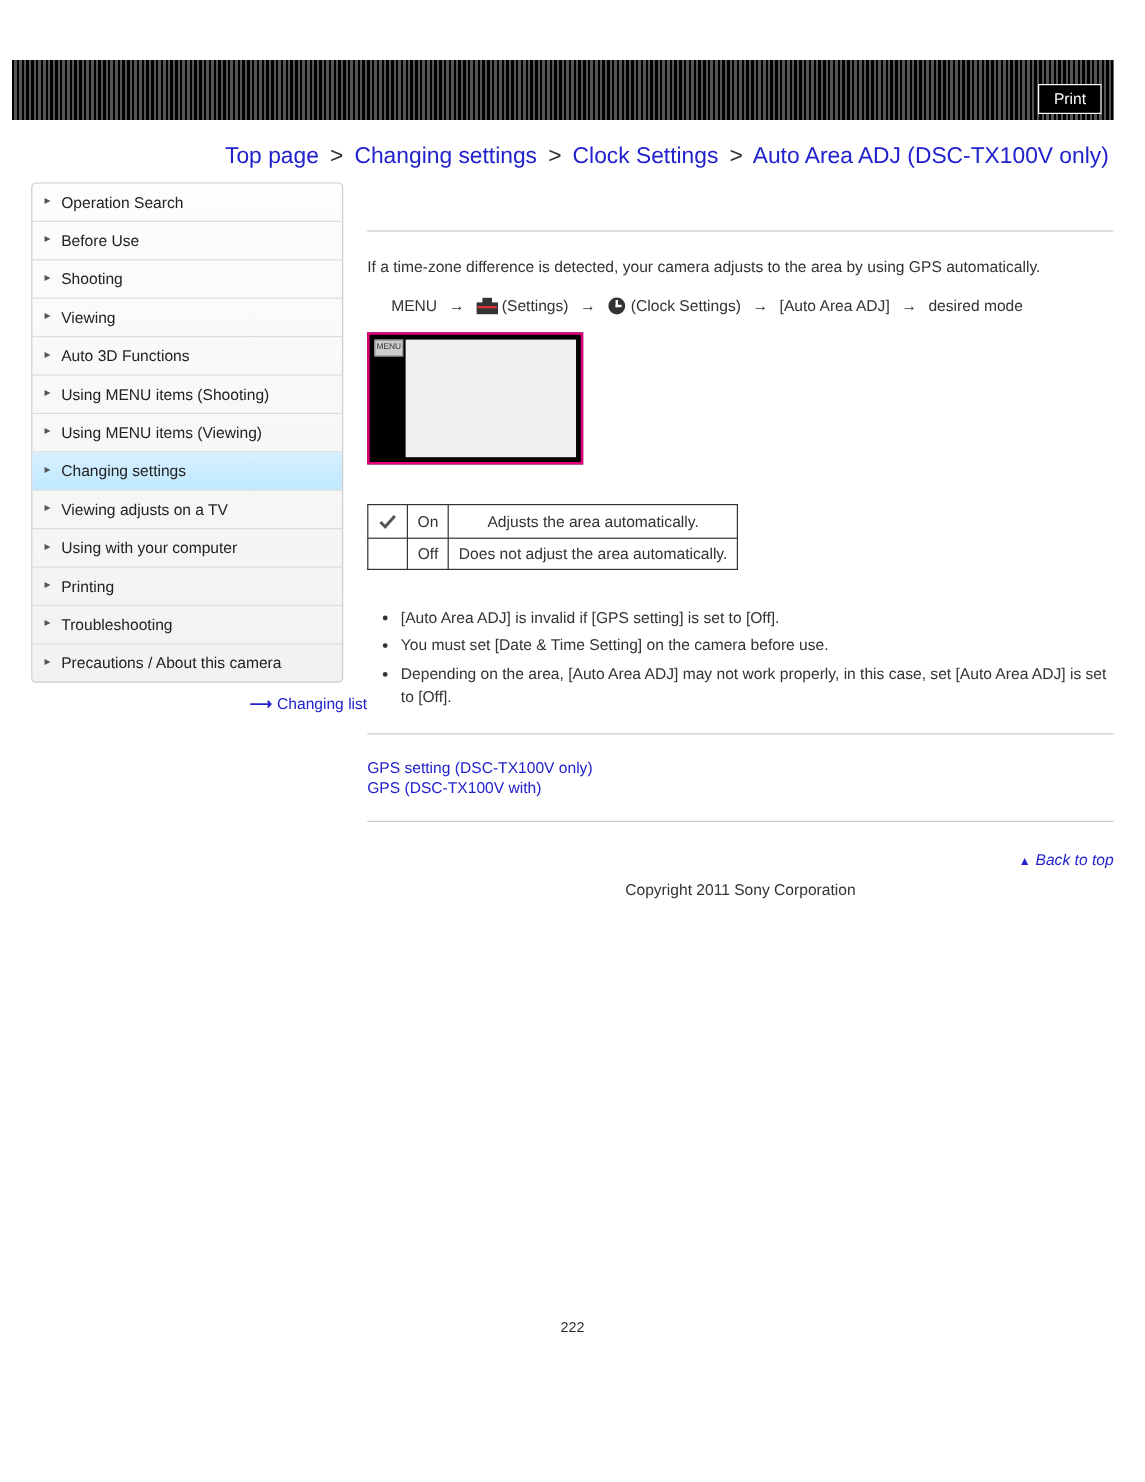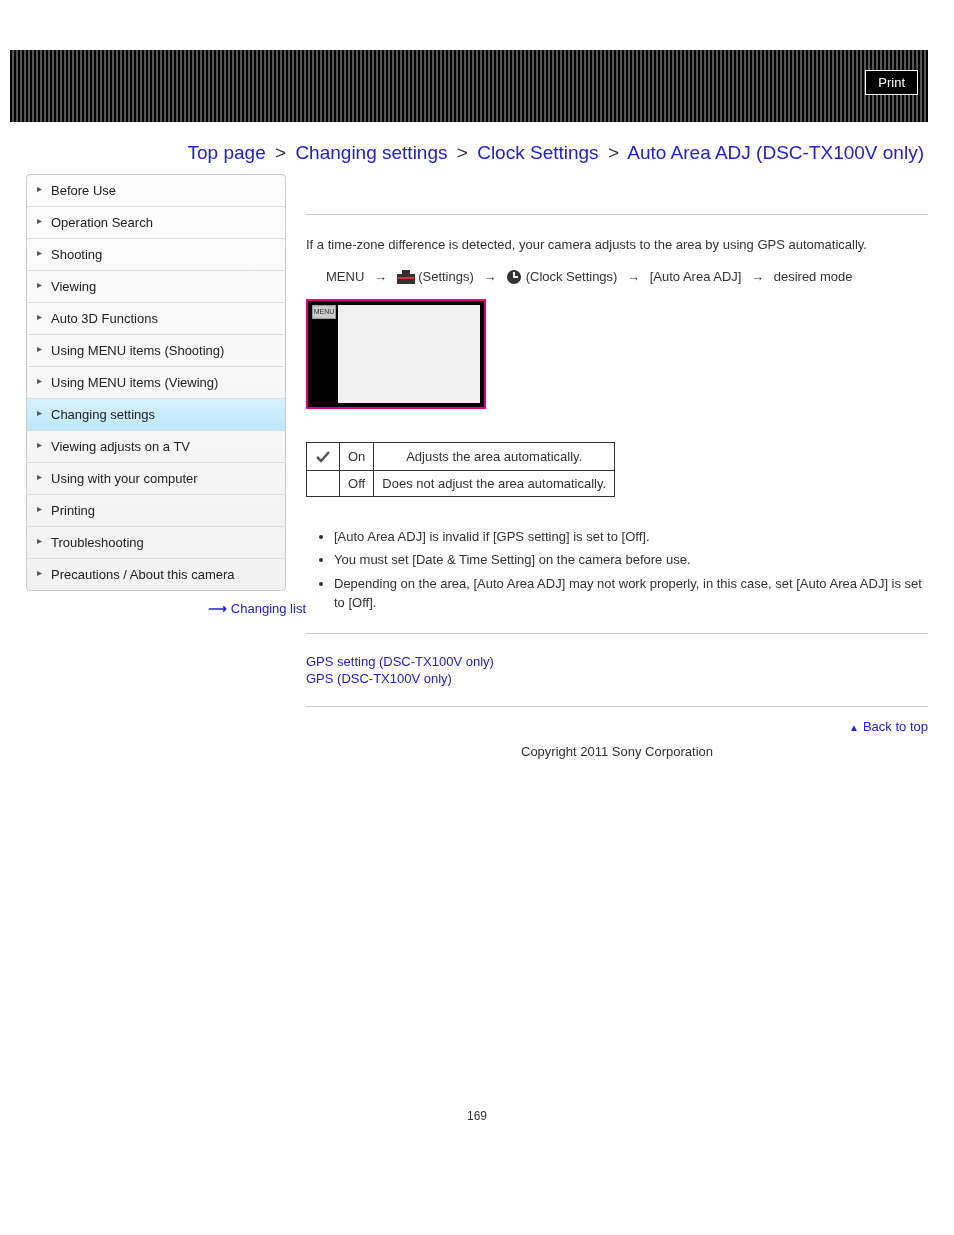--- a/index.html
+++ b/index.html
@@ -1,17 +1,17 @@
 <!DOCTYPE html>
 <html><head>
 <meta charset="utf-8">
 <style>
   * { box-sizing: border-box; margin: 0; padding: 0; }
   body { font-family: Arial, Helvetica, sans-serif; font-size: 13px; color: #333; background: #fff; width: 954px; }
-  .banner { position: relative; height: 72px; background: repeating-linear-gradient(90deg, #000 0, #000 2px, #555 2px, #555 4px); margin: 50px 26px 10px 10px; }
+  .banner { position: relative; height: 50px; background: repeating-linear-gradient(90deg, #000 0, #000 2px, #555 2px, #555 4px); margin: 50px 26px 10px 10px; }
   .print-btn { position: absolute; right: 10px; top: 20px; background: #000; color: #fff; border: 1px solid #fff; padding: 4px 12px; font-size: 13px; cursor: pointer; }
   .breadcrumb { text-align: right; padding: 10px 30px 10px 30px; font-size: 19px; }
   .breadcrumb a { color: #2222cc; text-decoration: none; }
   .breadcrumb span.sep { color: #333; margin: 0 4px; }
   .layout { display: flex; padding: 0 26px; }
   .sidebar { width: 260px; flex-shrink: 0; border: 1px solid #ccc; border-radius: 4px; margin-right: 20px; background: linear-gradient(#fdfdfd,#f2f2f2); }
   .sidebar ul { list-style: none; }
   .sidebar li { padding: 8px 12px 8px 24px; border-bottom: 1px solid #ddd; position: relative; cursor: pointer; font-size: 13px; color: #222; }
   .sidebar li:last-child { border-bottom: none; }
   .sidebar li::before { content: "\25B8"; position: absolute; left: 10px; top: 8px; font-size: 10px; color: #555; }
@@ -27,21 +27,21 @@
   .screen-thumb { display:inline-block; border: 2px solid #e6007e; width: 180px; height: 110px; background: #000; position: relative; margin-bottom: 30px; }
   .screen-thumb .menu-chip { position:absolute; left:4px; top:4px; width:24px; height:14px; background:#ccc; border:1px solid #999; font-size:7px; text-align:center; line-height:12px; color:#333;}
   .screen-thumb .inner { position:absolute; left:30px; top:4px; right:4px; bottom:4px; background:#f0f0f0;}
   table.opt { border-collapse: collapse; margin-bottom: 30px; }
   table.opt td { border: 1px solid #333; padding: 5px 8px; font-size: 13px; vertical-align: middle; text-align: center; }
   table.opt td.icon-cell { width: 26px; text-align:center; }
   .notes ul { list-style: disc; padding-left: 28px; }
   .notes li { margin: 4px 0; line-height: 1.5; }
   .related { margin: 20px 0; }
   .related a { display: block; color: #2222cc; text-decoration: none; margin: 2px 0; }
-  .backtop { text-align: right; border-top: 1px solid #ccc; padding-top: 12px; margin-top: 10px; }
+  .backtop { text-align: right; border-top: 1px solid #ccc; padding-top: 24px; margin-top: 10px; font-style: italic; }
   .backtop a { color: #2222cc; text-decoration: none; }
   .backtop .tri { color: #2222cc; margin-right: 4px; font-size: 10px; }
   .copyright { text-align: center; padding: 10px 0 30px 0; font-size: 13px; }
   .page-num { text-align: center; font-size: 12px; margin-top: 320px; color:#333;}
   svg.inline-icon { vertical-align: middle; }
 </style>
 </head>
 <body>
 
 <div class="banner">
@@ -55,22 +55,22 @@
   <span class="sep">&gt;</span>
   <a href="#">Clock Settings</a>
   <span class="sep">&gt;</span>
   <a href="#">Auto Area ADJ (DSC-TX100V only)</a>
 </div>
 
 <div class="layout">
   <div>
     <nav class="sidebar">
       <ul>
+        <li>Operation Search</li>
         <li>Before Use</li>
-        <li>Operation Search</li>
         <li>Shooting</li>
         <li>Viewing</li>
         <li>Auto 3D Functions</li>
         <li>Using MENU items (Shooting)</li>
         <li>Using MENU items (Viewing)</li>
         <li class="active">Changing settings</li>
         <li>Viewing adjusts on a TV</li>
         <li>Using with your computer</li>
         <li>Printing</li>
         <li>Troubleshooting</li>
@@ -137,24 +137,24 @@
         <li>[Auto Area ADJ] is invalid if [GPS setting] is set to [Off].</li>
         <li>You must set [Date &amp; Time Setting] on the camera before use.</li>
         <li>Depending on the area, [Auto Area ADJ] may not work properly, in this case, set [Auto Area ADJ] is set to [Off].</li>
       </ul>
     </div>
 
     <hr>
 
     <div class="related">
       <a href="#">GPS setting (DSC-TX100V only)</a>
-      <a href="#">GPS (DSC-TX100V only)</a>
+      <a href="#">GPS (DSC-TX100V with)</a>
     </div>
 
     <div class="backtop">
       <span class="tri">▲</span><a href="#">Back to top</a>
     </div>
 
     <div class="copyright">Copyright 2011 Sony Corporation</div>
   </div>
 </div>
 
-<div class="page-num">169</div>
+<div class="page-num">222</div>
 
 </body></html>

